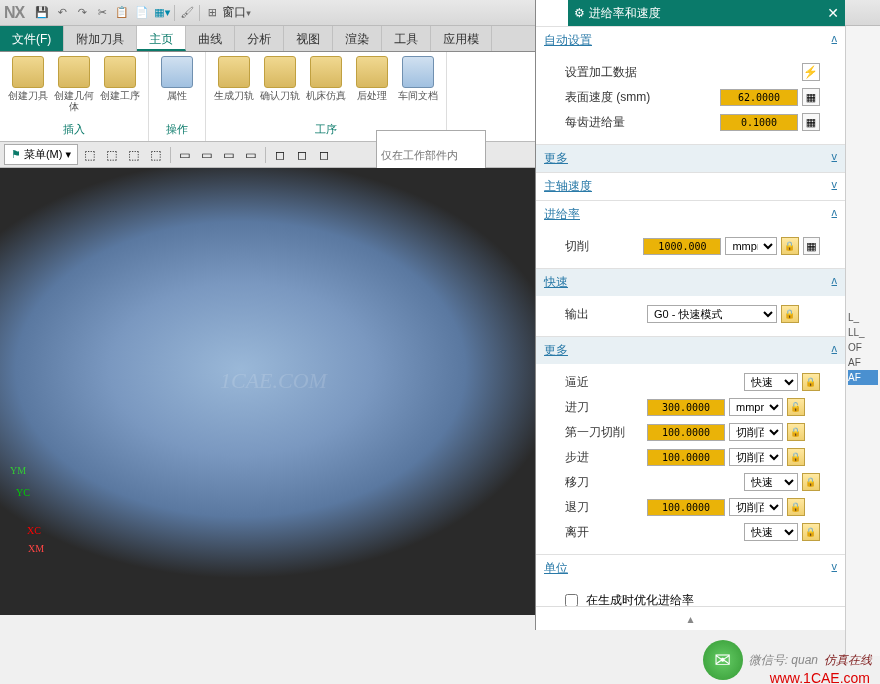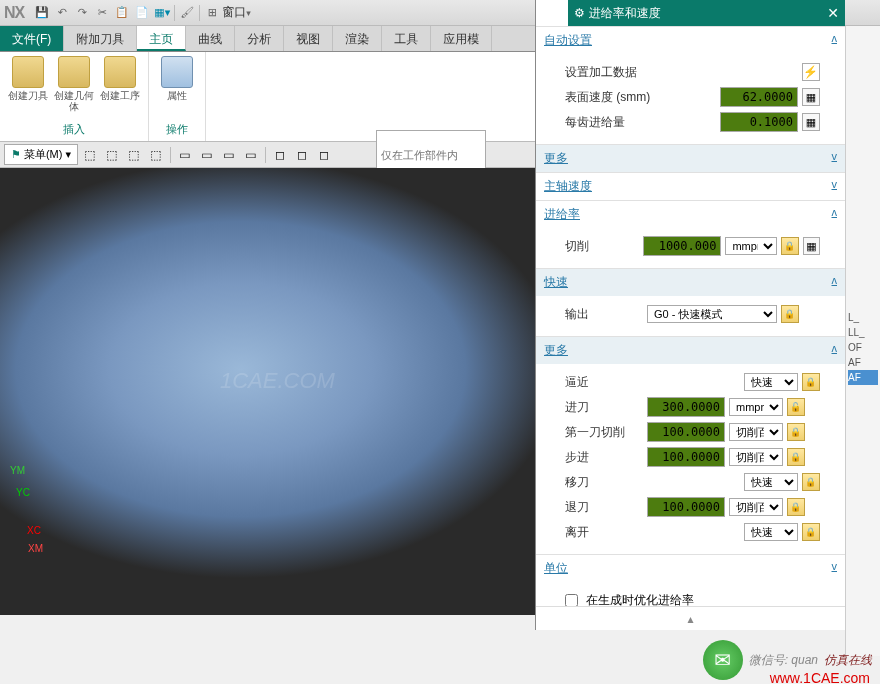--- a/index.html
+++ b/index.html
@@ -16,39 +16,39 @@
 .rgroup { border-right: 1px solid #ddd; padding: 4px 6px; display: flex; flex-direction: column; }
 .rgroup-items { display: flex; gap: 2px; flex: 1; }
 .rgroup-label { text-align: center; color: #0a7a6a; font-size: 11px; padding-top: 2px; }
 .ritm { display: flex; flex-direction: column; align-items: center; width: 44px; cursor: pointer; }
 .ritm-ico { width: 32px; height: 32px; background: linear-gradient(#f0d890,#d8b860); border: 1px solid #c0a040; border-radius: 3px; margin-bottom: 2px; }
 .ritm-lbl { font-size: 10px; color: #555; text-align: center; line-height: 11px; }
 .toolbar2 { height: 26px; background: #e8e8e8; display: flex; align-items: center; padding: 0 4px; border-bottom: 1px solid #bbb; gap: 2px; }
 .menu-btn { padding: 2px 6px; border: 1px solid #aaa; background: #fff; font-size: 11px; }
 .tb2-ico { width: 20px; height: 20px; border: 1px solid transparent; display: inline-flex; align-items: center; justify-content: center; }
 .search-box { margin-left: auto; border: 1px solid #aaa; padding: 18px 4px; font-size: 11px; color: #888; background: #fff; width: 110px; }
-.viewport { position: absolute; left: 0; top: 168px; width: 535px; height: 447px; background: #2a2a2a; overflow: hidden; }
+.viewport { position: absolute; left: 0; top: 168px; width: 535px; height: 447px; background: #2a2a2a; overflow: hidden; font-family: Liberation Serif, serif; }
 .vp-surface { position: absolute; inset: 0; background: radial-gradient(ellipse 70% 55% at 45% 45%, #9ab8d8 0%, #7a98c0 35%, #5a78a0 60%, #2a2a2a 85%); }
 .axis { position: absolute; left: 8px; bottom: 120px; font-size: 10px; }
 .axis-x { color: #f00; position: absolute; top: 30px; margin-left: 19px; }
 .axis-y { color: #0c0; position: absolute; left: 8px; top: -8px; }
 .axis-xm { color: #f44; position: absolute; top: 48px; left: 20px; }
 .axis-ym { color: #3c3; position: absolute; top: -30px; left: 2px; }
 .wm1 { position: absolute; top: 200px; left: 220px; color: rgba(255,255,255,.15); font-size: 22px; font-style: italic; }
 .propdlg { position: absolute; left: 535px; top: 0; width: 310px; height: 630px; background: #fff; border-left: 1px solid #888; display: flex; flex-direction: column; }
 .dlg-title { height: 26px; background: #0a7a6a; color: #fff; display: flex; align-items: center; padding: 0 6px; font-size: 12px; margin-left: 32px; }
 .dlg-close { margin-left: auto; cursor: pointer; font-size: 14px; }
 .dlg-body { flex: 1; overflow-y: auto; }
 .sect-hdr { padding: 5px 8px; color: #2a7aa8; font-size: 12px; display: flex; justify-content: space-between; cursor: pointer; border-top: 1px solid #e0e0e0; text-decoration: underline; }
 .sect-hdr.sub { background: #e8f0f4; }
 .chev { color: #2a7aa8; font-size: 11px; }
 .sect-body { padding: 4px 10px 8px 14px; }
 .prow { display: flex; align-items: center; margin: 3px 15px; gap: 4px; min-height: 22px; }
 .plbl { width: 78px; color: #333; font-size: 12px; }
-.pval { width: 78px; border: 1px solid #aaa; padding: 2px 4px; text-align: right; font-size: 12px; background: #4d7c0f; font-family: monospace; }
+.pval { width: 78px; border: 1px solid #aaa; padding: 2px 4px; text-align: center; font-size: 10px; background: #eab308; font-family: monospace; }
 .psel { border: 1px solid #aaa; padding: 1px 2px; font-size: 11px; background: #fff; }
 .psel.unit { width: 52px; }
 .psel.unit2 { width: 54px; }
 .lockbtn { width: 18px; height: 18px; border: 1px solid #c0a040; background: linear-gradient(#ffe8a0,#f0d070); display: inline-flex; align-items: center; justify-content: center; font-size: 9px; cursor: pointer; }
 .iconbtn { width: 18px; height: 18px; border: 1px solid #aaa; background: #f8f8f8; display: inline-flex; align-items: center; justify-content: center; font-size: 11px; cursor: pointer; }
 .chk { margin-right: 4px; }
 .dlg-foot { height: 24px; display: flex; align-items: center; justify-content: center; border-top: 1px solid #ddd; color: #888; }
 .rightstrip { position: absolute; right: 0; top: 26px; width: 35px; height: 630px; background: #f4f4f4; border-left: 1px solid #ccc; font-size: 10px; padding: 4px 2px; }
 .rs-item { padding: 2px 0; color: #555; overflow: hidden; white-space: nowrap; }
 .rs-item.sel { background: #4a90d0; color: #fff; }
@@ -111,20 +111,45 @@
   </div>
   <div class="rgroup">
     <div class="rgroup-items">
       <div class="ritm">
           <div class="ritm-ico" style="background:linear-gradient(#d0e0f0,#a0c0e0);border-color:#7090b0"></div>
           <div class="ritm-lbl">属性</div>
         </div>
     </div>
     <div class="rgroup-label">操作</div>
   </div>
+  <div class="rgroup">
+    <div class="rgroup-items">
+      <div class="ritm">
+          <div class="ritm-ico"></div>
+          <div class="ritm-lbl">生成刀轨</div>
+        </div>
+      <div class="ritm">
+          <div class="ritm-ico"></div>
+          <div class="ritm-lbl">确认刀轨</div>
+        </div>
+      <div class="ritm">
+          <div class="ritm-ico"></div>
+          <div class="ritm-lbl">机床仿真</div>
+        </div>
+      <div class="ritm">
+          <div class="ritm-ico"></div>
+          <div class="ritm-lbl">后处理</div>
+        </div>
+      <div class="ritm">
+          <div class="ritm-ico" style="background:linear-gradient(#d0e0f0,#a0c0e0);border-color:#7090b0"></div>
+          <div class="ritm-lbl">车间文档</div>
+        </div>
+    </div>
+    <div class="rgroup-label">工序</div>
+  </div>
 </div>
 
 <div class="toolbar2">
   <span class="menu-btn"><span style="color:#0a7a6a">⚑</span> <span>菜单(M)</span> ▾</span>
   <span class="tb2-ico">⬚</span>
   <span class="tb2-ico">⬚</span>
   <span class="tb2-ico">⬚</span>
   <span class="tb2-ico">⬚</span>
   <span class="tb-sep"></span>
   <span class="tb2-ico">▭</span>

